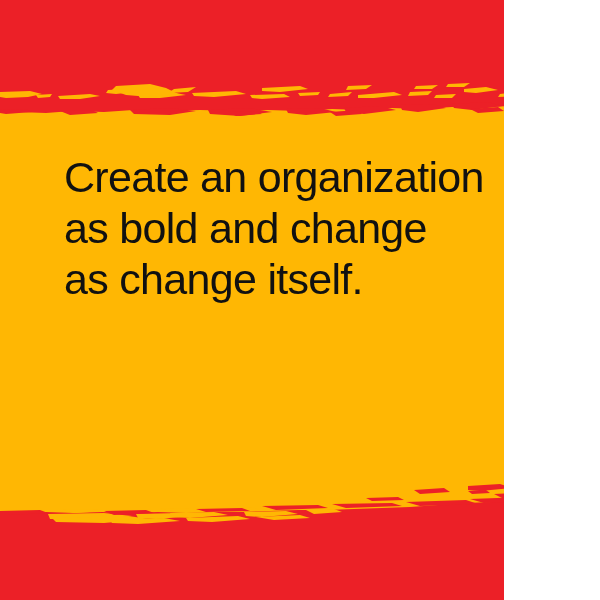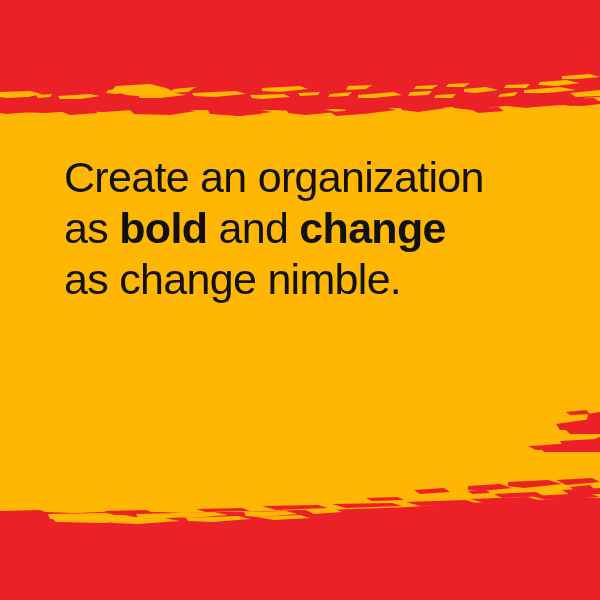--- a/index.html
+++ b/index.html
@@ -6,21 +6,21 @@
   html, body {
     margin: 0;
     padding: 0;
     background: #ffffff;
   }
   body {
     font-family: "Liberation Sans", sans-serif;
   }
   .slide {
     position: relative;
-    width: 600px;
+    width: 504px;
     height: 600px;
     overflow: hidden;
     background: #ec2027;
   }
   .slide-bg {
     position: absolute;
     inset: 0;
     width: 600px;
     height: 600px;
     display: block;
@@ -35,21 +35,21 @@
   .quote-line {
     font-family: "Liberation Sans", sans-serif;
     font-size: 43px;
     line-height: 51px;
     letter-spacing: -0.7px;
     color: #111111;
     font-weight: 400;
     white-space: nowrap;
   }
   .quote-line .em {
-    font-weight: 700;
+    font-weight: 400;
   }
 </style>
 </head>
 <body>
 
 <div class="slide">
 
   <svg class="slide-bg" viewBox="0 0 600 600" preserveAspectRatio="none" xmlns="http://www.w3.org/2000/svg">
 
     <rect x="0" y="0" width="600" height="600" fill="#ec2027"></rect>
@@ -165,17 +165,17 @@
   </svg>
 
   <div class="quote-block">
     <div class="quote-line">
       <span>Create an organization</span>
     </div>
     <div class="quote-line">
       <span>as </span><span class="em">bold</span><span> and </span><span class="em">change</span>
     </div>
     <div class="quote-line">
-      <span>as change nimble.</span>
+      <span>as change itself.</span>
     </div>
   </div>
 
 </div>
 
 </body></html>

